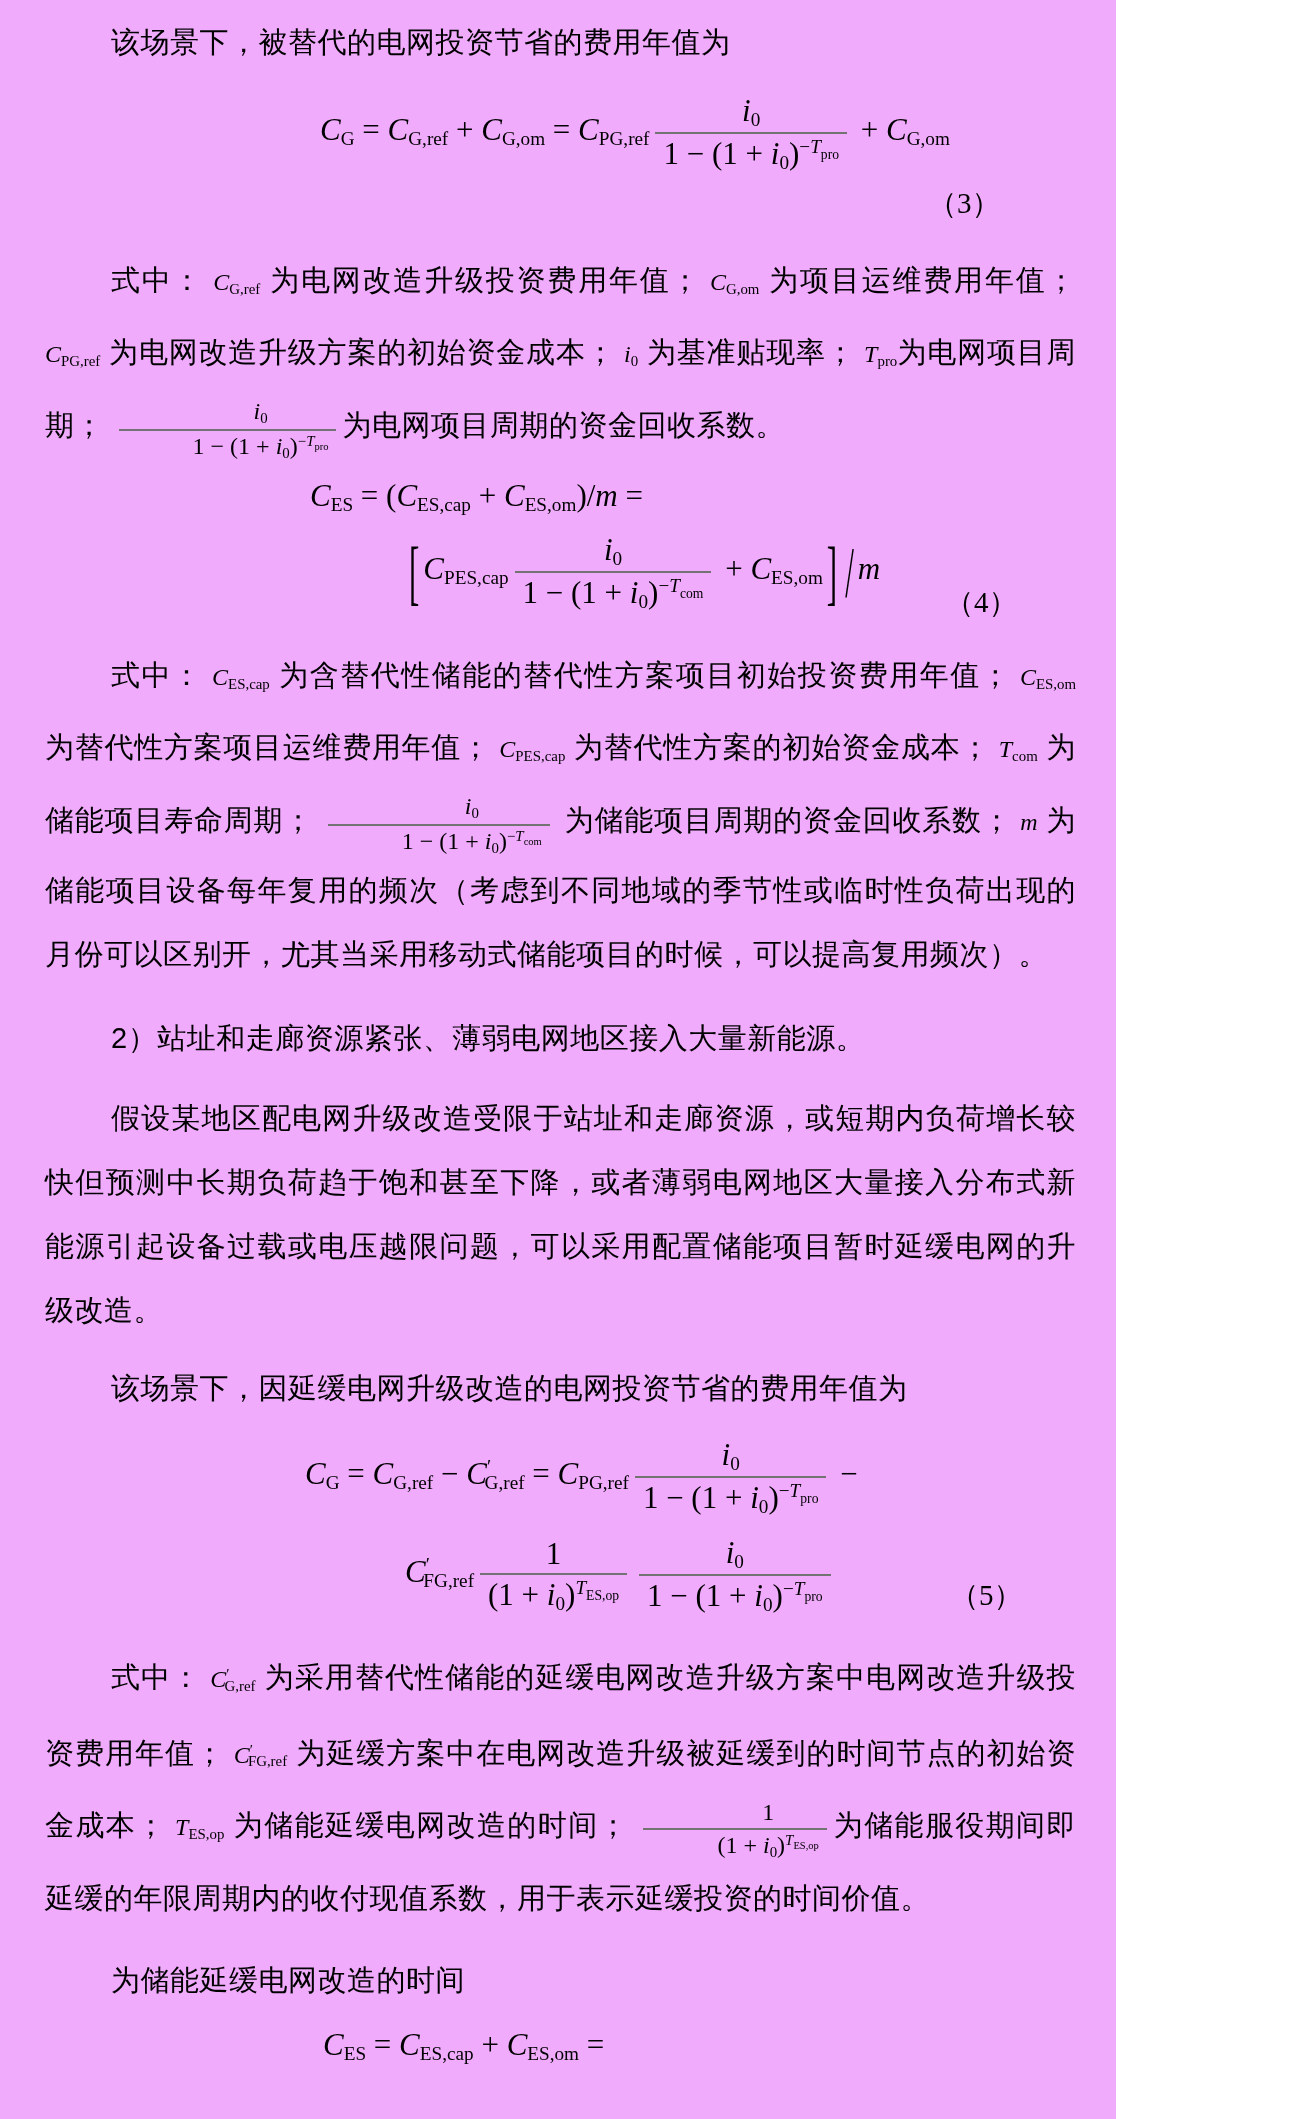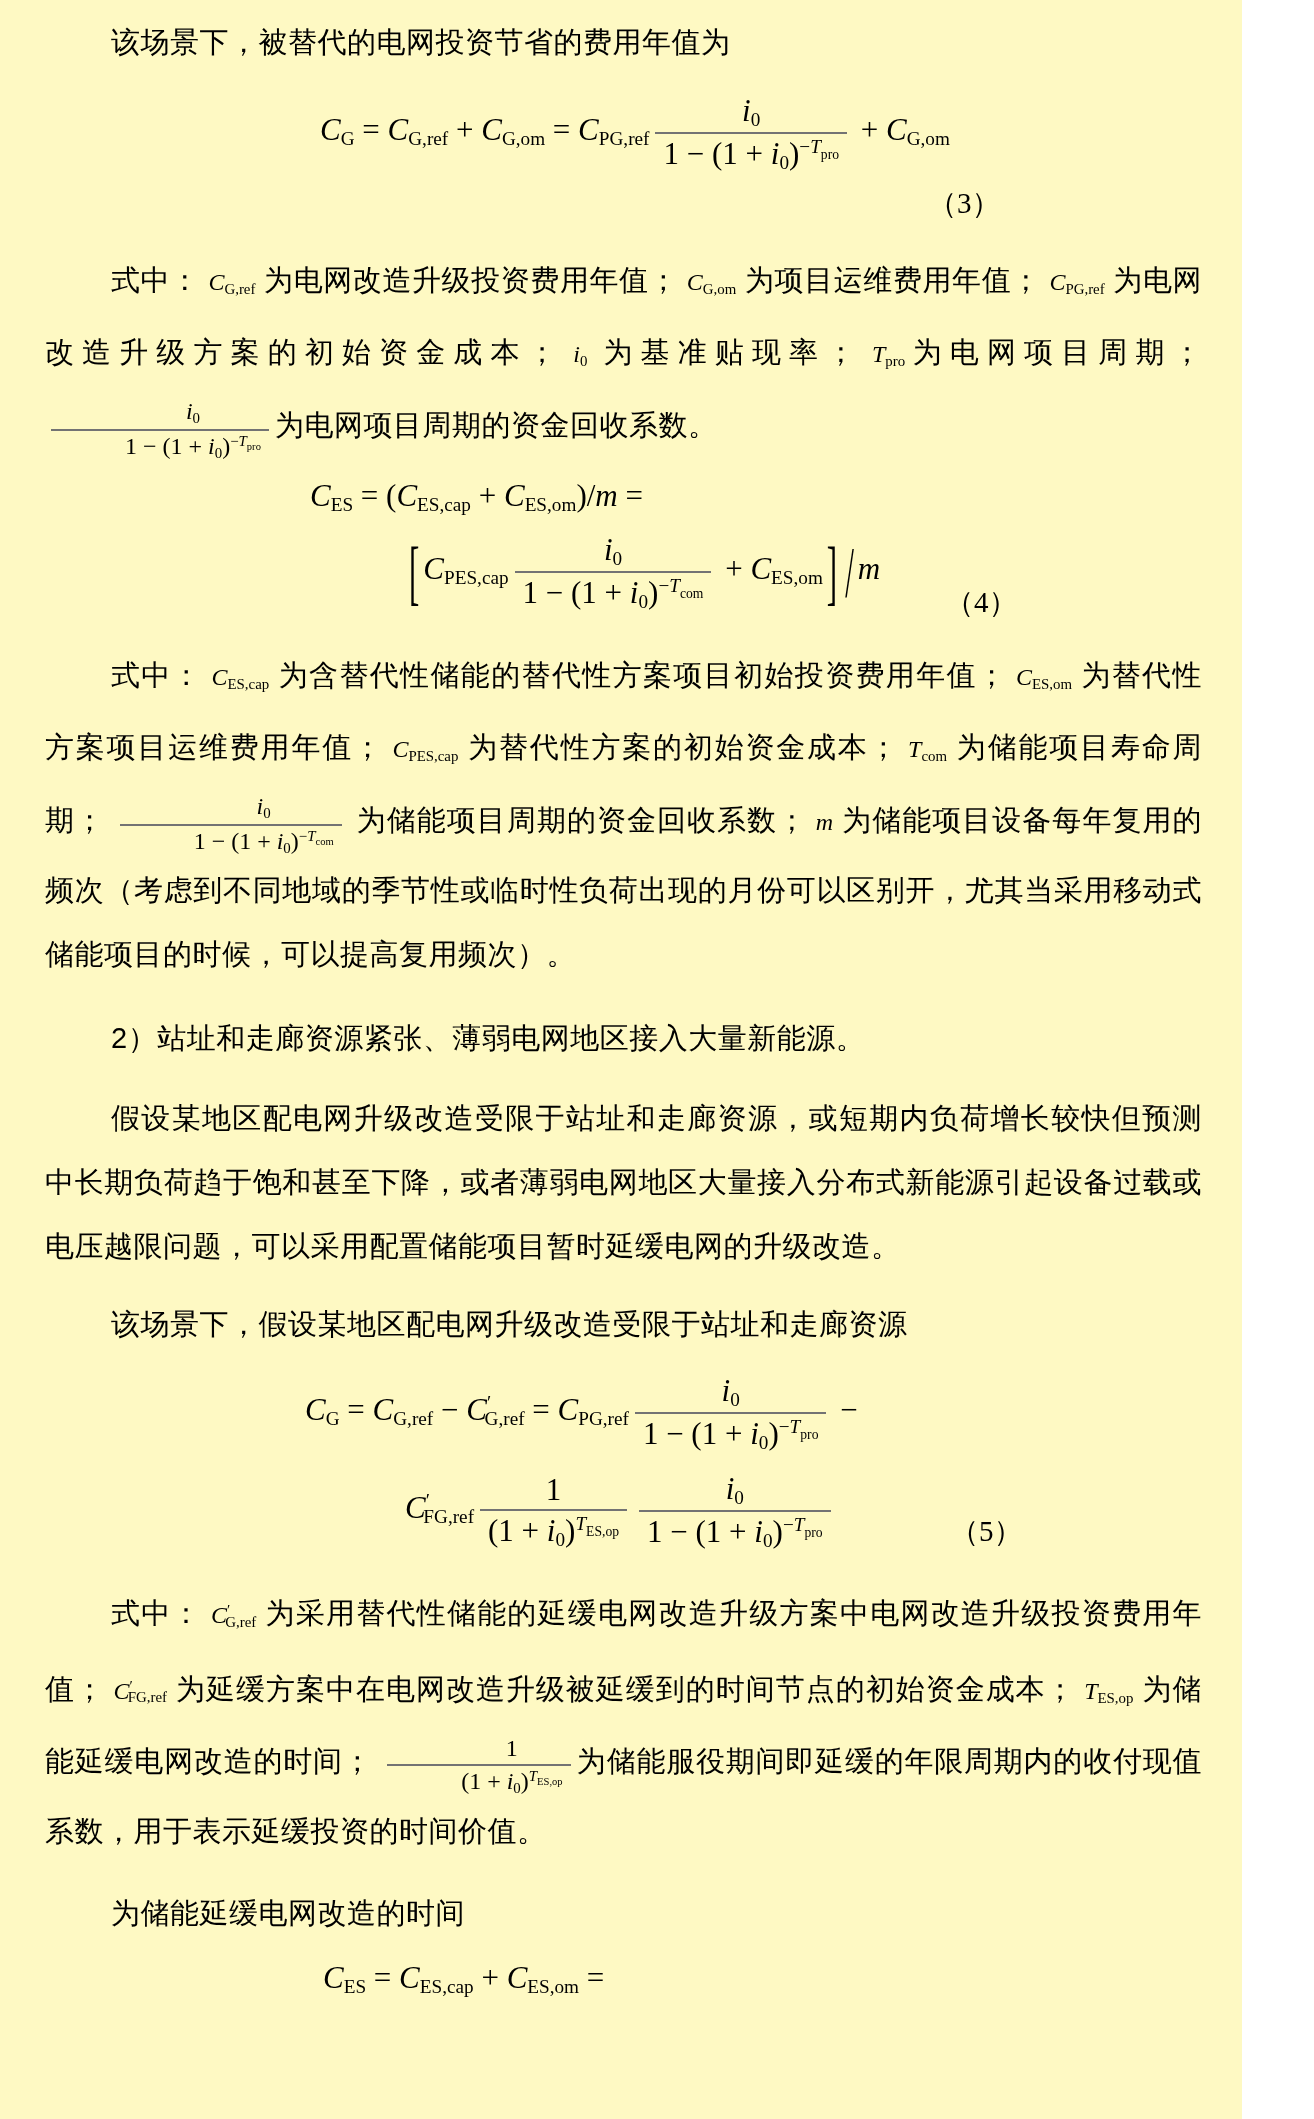--- a/index.html
+++ b/index.html
@@ -1,21 +1,21 @@
 <!DOCTYPE html>
 <html><head>
 <meta charset="utf-8">
 <style>
   html,body{margin:0;padding:0;background:#ffffff;}
   .doc{
     position:relative;
-    width:1242px;height:2119px;
+    width:1116px;height:2119px;
     box-sizing:border-box;
     padding:10px 40px 10px 45px;
-    background:#fef9c3;color:#000;
+    background:#f0abfc;color:#000;
     overflow:hidden;
     font-family:"Liberation Sans",sans-serif;
   }
   
   .para{
     font-size:29px;line-height:64px;
     margin:0;text-align:justify;
     text-indent:66px;
     color:#000;
   }
@@ -63,21 +63,21 @@
     <div class="eq-row" style="margin-left:360px;"><span class="mbig">[</span><span class="mv">C</span><span class="msb">PES,cap</span><span class="frac"><span class="num"><span class="mv">i</span><span class="msb">0</span></span><span class="den"><span class="mr">1 − (1 + </span><span class="mv">i</span><span class="msb">0</span><span class="mr">)</span><span class="msp">−</span><span class="mspv">T</span><span class="msps">com</span></span></span><span class="mr"> + </span><span class="mv">C</span><span class="msb">ES,om</span><span class="mbig">]</span><span class="mbig">/</span><span class="mv">m</span></div>
     <span class="eq-label-abs" style="left:900px;top:112px;">（4）</span>
   </div>
 
   <p class="para" style="margin-top:22px;"><span class="ct">式中： </span><span class="imath"><span class="mv">C</span><span class="msb">ES,cap</span></span><span class="ct"> 为含替代性储能的替代性方案项目初始投资费用年值； </span><span class="imath"><span class="mv">C</span><span class="msb">ES,om</span></span><span class="ct"> 为替代性方案项目运维费用年值； </span><span class="imath"><span class="mv">C</span><span class="msb">PES,cap</span></span><span class="ct"> 为替代性方案的初始资金成本； </span><span class="imath"><span class="mv">T</span><span class="msb">com</span></span><span class="ct"> 为储能项目寿命周期； </span><span class="imath"><span class="frac"><span class="num"><span class="mv">i</span><span class="msb">0</span></span><span class="den"><span class="mr">1 − (1 + </span><span class="mv">i</span><span class="msb">0</span><span class="mr">)</span><span class="msp">−</span><span class="mspv">T</span><span class="msps">com</span></span></span></span><span class="ct"> 为储能项目周期的资金回收系数； </span><span class="imath"><span class="mv">m</span></span><span class="ct"> 为储能项目设备每年复用的频次（考虑到不同地域的季节性或临时性负荷出现的月份可以区别开，尤其当采用移动式储能项目的时候，可以提高复用频次）。</span></p>
 
   <p class="para" style="margin-top:20px;"><span class="ct">2）站址和走廊资源紧张、薄弱电网地区接入大量新能源。</span></p>
 
   <p class="para" style="margin-top:16px;"><span class="ct">假设某地区配电网升级改造受限于站址和走廊资源，或短期内负荷增长较快但预测中长期负荷趋于饱和甚至下降，或者薄弱电网地区大量接入分布式新能源引起设备过载或电压越限问题，可以采用配置储能项目暂时延缓电网的升级改造。</span></p>
 
-  <p class="para" style="margin-top:14px;"><span class="ct">该场景下，假设某地区配电网升级改造受限于站址和走廊资源</span></p>
+  <p class="para" style="margin-top:14px;"><span class="ct">该场景下，因延缓电网升级改造的电网投资节省的费用年值为</span></p>
 
   <div class="eq" style="margin-top:8px;">
     <div class="eq-row" style="margin-left:260px;"><span class="mv">C</span><span class="msb">G</span><span class="mr"> = </span><span class="mv">C</span><span class="msb">G,ref</span><span class="mr"> − </span><span class="mv">C</span><span class="msp">′</span><span class="msb">G,ref</span><span class="mr"> = </span><span class="mv">C</span><span class="msb">PG,ref</span><span class="frac"><span class="num"><span class="mv">i</span><span class="msb">0</span></span><span class="den"><span class="mr">1 − (1 + </span><span class="mv">i</span><span class="msb">0</span><span class="mr">)</span><span class="msp">−</span><span class="mspv">T</span><span class="msps">pro</span></span></span><span class="mr"> −</span></div>
     <div class="eq-row" style="margin-left:360px;"><span class="mv">C</span><span class="msp">′</span><span class="msb">FG,ref</span><span class="frac"><span class="num"><span class="mr">1</span></span><span class="den"><span class="mr">(1 + </span><span class="mv">i</span><span class="msb">0</span><span class="mr">)</span><span class="mspv">T</span><span class="msps">ES,op</span></span></span><span class="frac"><span class="num"><span class="mv">i</span><span class="msb">0</span></span><span class="den"><span class="mr">1 − (1 + </span><span class="mv">i</span><span class="msb">0</span><span class="mr">)</span><span class="msp">−</span><span class="mspv">T</span><span class="msps">pro</span></span></span></div>
     <span class="eq-label-abs" style="left:905px;top:148px;">（5）</span>
   </div>
 
   <p class="para" style="margin-top:18px;"><span class="ct">式中： </span><span class="imath"><span class="mv">C</span><span class="msp">′</span><span class="msb">G,ref</span></span><span class="ct"> 为采用替代性储能的延缓电网改造升级方案中电网改造升级投资费用年值； </span><span class="imath"><span class="mv">C</span><span class="msp">′</span><span class="msb">FG,ref</span></span><span class="ct"> 为延缓方案中在电网改造升级被延缓到的时间节点的初始资金成本； </span><span class="imath"><span class="mv">T</span><span class="msb">ES,op</span></span><span class="ct"> 为储能延缓电网改造的时间； </span><span class="imath"><span class="frac"><span class="num"><span class="mr">1</span></span><span class="den"><span class="mr">(1 + </span><span class="mv">i</span><span class="msb">0</span><span class="mr">)</span><span class="mspv">T</span><span class="msps">ES,op</span></span></span></span><span class="ct">为储能服役期间即延缓的年限周期内的收付现值系数，用于表示延缓投资的时间价值。</span></p>
 
   <p class="para" style="margin-top:18px;"><span class="ct">为储能延缓电网改造的时间</span></p>

